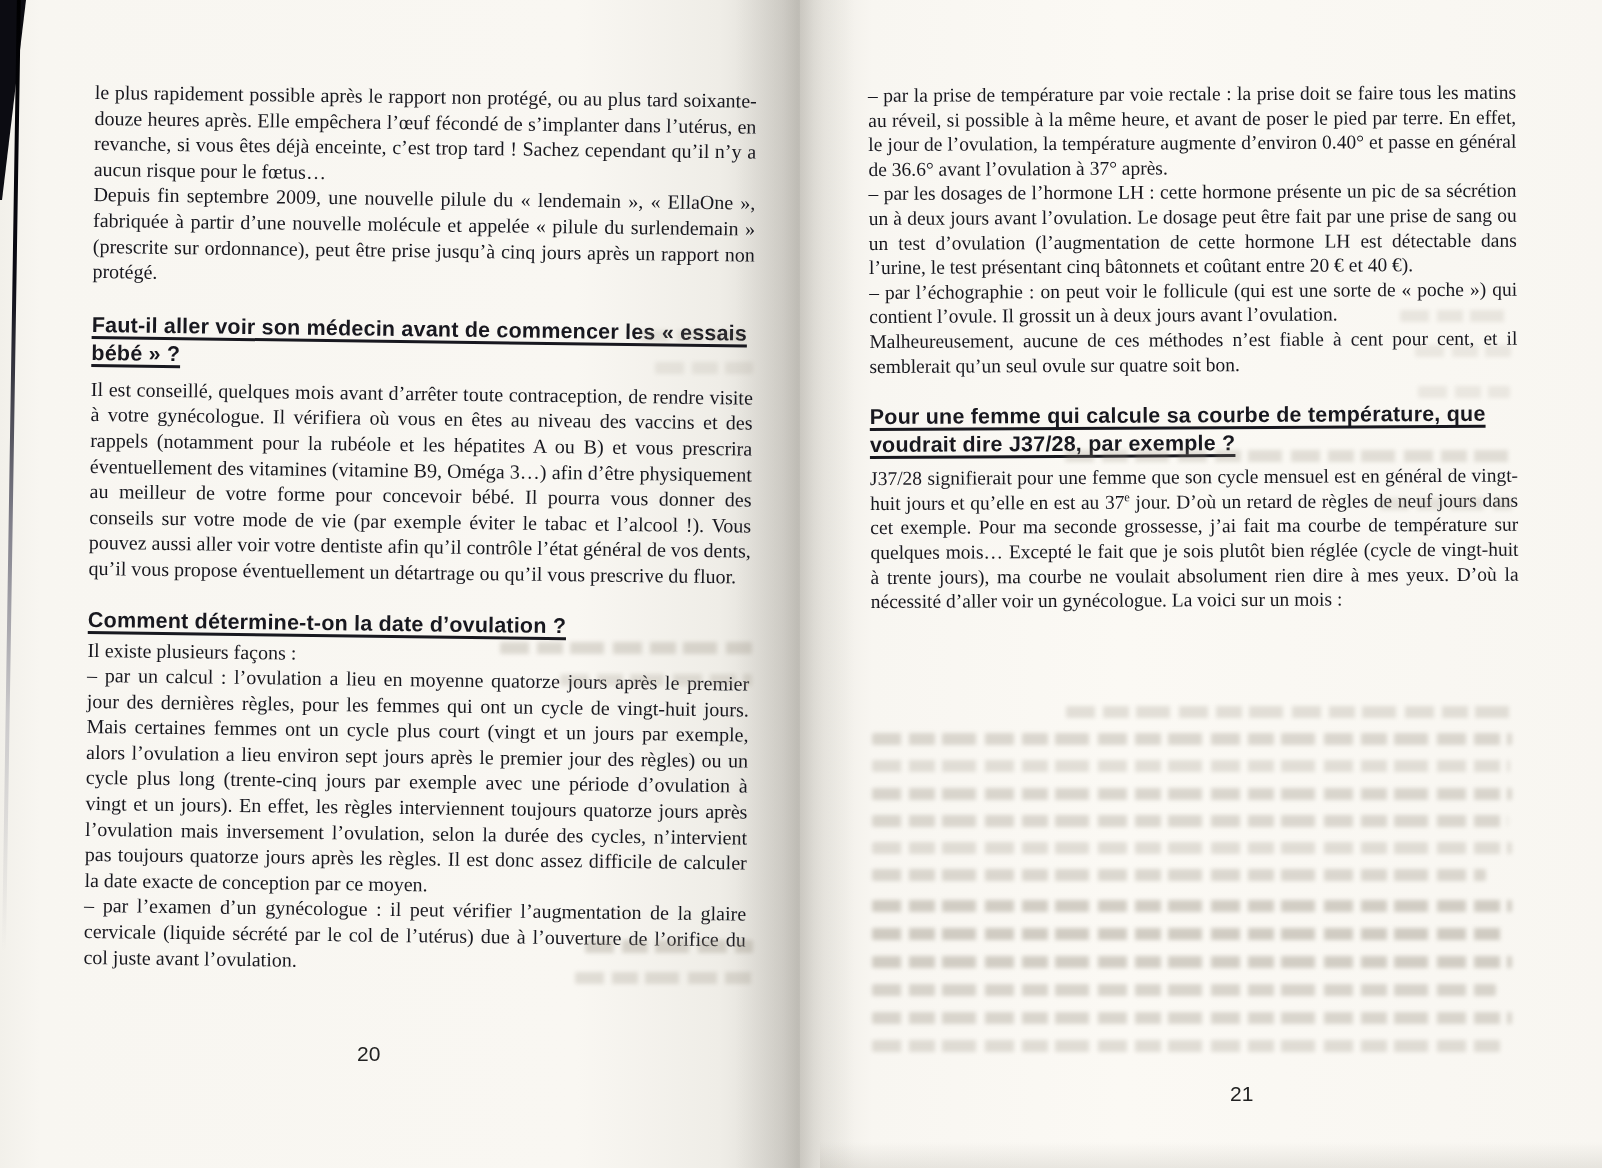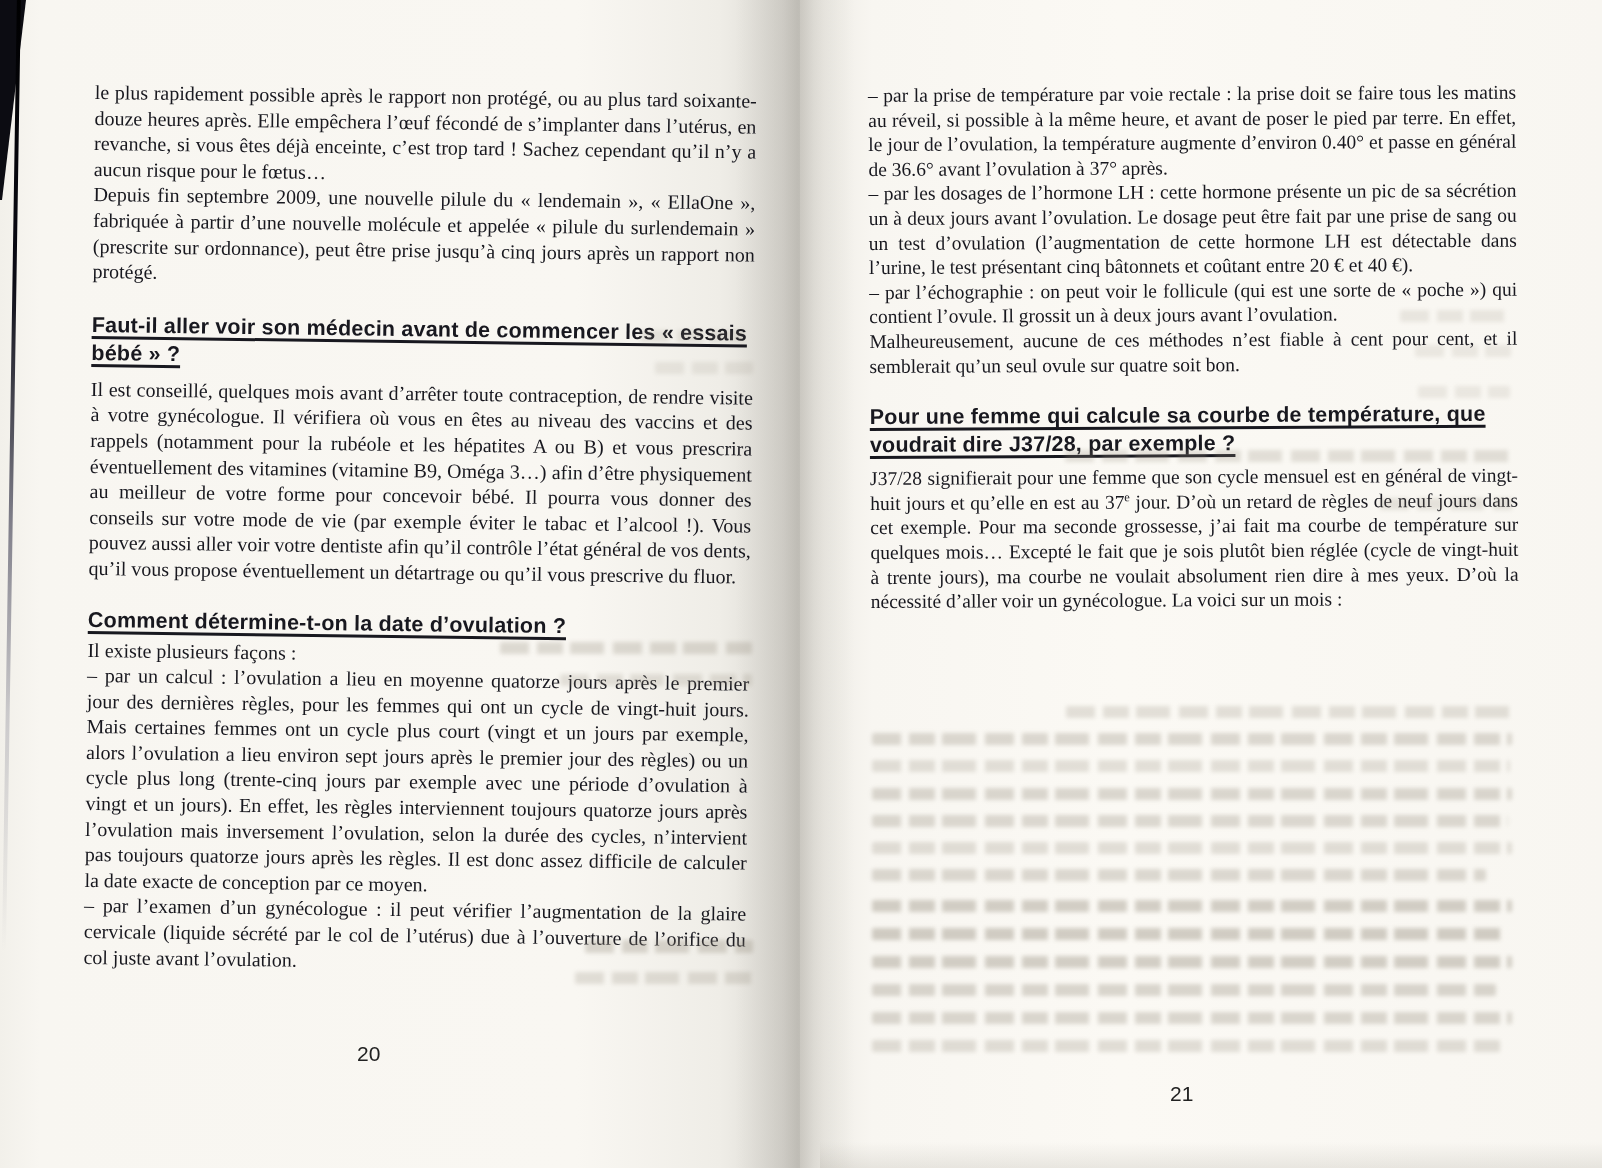--- a/index.html
+++ b/index.html
@@ -30,21 +30,21 @@
   .heading{font-family:"Liberation Sans","DejaVu Sans",sans-serif;font-weight:bold;
       font-size:21.5px;line-height:28px;letter-spacing:0.2px;text-align:left;
       text-decoration:underline;text-decoration-thickness:2.5px;text-underline-offset:4px;}
   .h-doctor{margin:26px 0 10px;}
   .h-ovulation{margin:24px 0 4px;}
   .h-courbe{margin:24px 0 8px;}
   sup{font-size:0.65em;line-height:0;}
   .pagenum{position:absolute;font-family:"Liberation Sans","DejaVu Sans",sans-serif;
       font-size:21px;color:#222;}
   .pn-left{left:357px;top:1042px;}
-  .pn-right{left:1170px;top:1082px;}
+  .pn-right{left:1230px;top:1082px;}
   
   .ghost{position:absolute;height:12px;border-radius:2px;filter:blur(2px);opacity:0.35;
       background:repeating-linear-gradient(90deg,
         rgba(146,138,122,0.9) 0 29px,rgba(0,0,0,0) 29px 37px,
         rgba(146,138,122,0.9) 37px 63px,rgba(0,0,0,0) 63px 70px,
         rgba(146,138,122,0.9) 70px 104px,rgba(0,0,0,0) 104px 113px);}
 </style>
 </head>
 <body>
 

